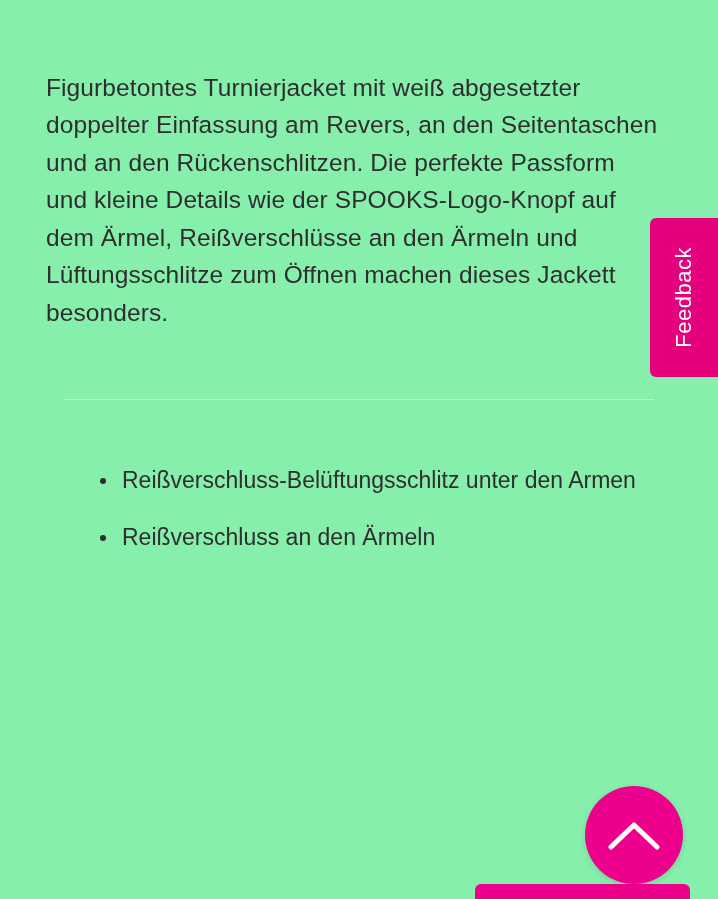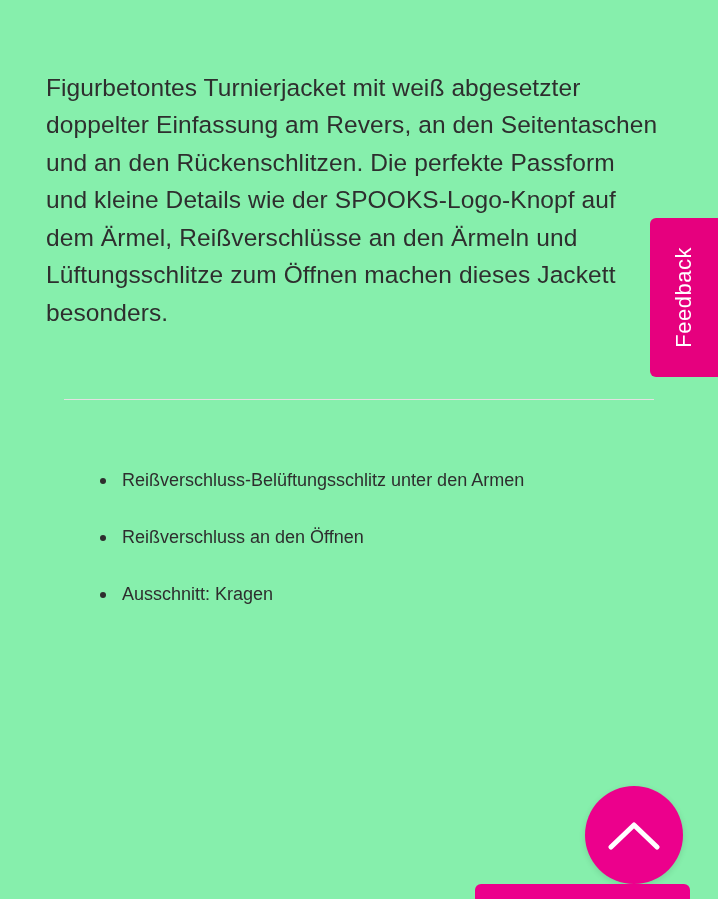--- a/index.html
+++ b/index.html
@@ -51,21 +51,21 @@
     position: absolute;
     left: 66px;
     top: 462px;
     width: 600px;
     margin: 0;
     padding: 0 0 0 34px;
     list-style: none;
   }
   .features li {
     position: relative;
-    font-size: 18px;
+    font-size: 23px;
     line-height: 37px;
     color: #2e2e2e;
     margin-bottom: 20px;
     padding-left: 22px;
   }
   .features li::before {
     content: "";
     position: absolute;
     left: 0;
     top: 16px;
@@ -134,22 +134,21 @@
 <body>
 
 <div class="page">
 
   <p class="description">Figurbetontes Turnierjacket mit weiß abgesetzter doppelter Einfassung am Revers, an den Seitentaschen und an den Rückenschlitzen. Die perfekte Passform und kleine Details wie der SPOOKS-Logo-Knopf auf dem Ärmel, Reißverschlüsse an den Ärmeln und Lüftungsschlitze zum Öffnen machen dieses Jackett besonders.</p>
 
   <div class="divider"></div>
 
   <ul class="features">
     <li><span>Reißverschluss-Belüftungsschlitz unter den Armen</span></li>
-    <li><span>Reißverschluss an den Öffnen</span></li>
-    <li><span>Ausschnitt: Kragen</span></li>
+    <li><span>Reißverschluss an den Ärmeln</span></li>
   </ul>
 
   <div class="feedback-tab">
     <span>Feedback</span>
   </div>
 
   <div class="scroll-top">
     <span>
       <svg width="52" height="30" viewBox="0 0 52 30" aria-hidden="true">
         <path d="M3 27 L26 5 L49 27" fill="none" stroke="#ffffff" stroke-width="5" stroke-linecap="round" stroke-linejoin="round"></path>

